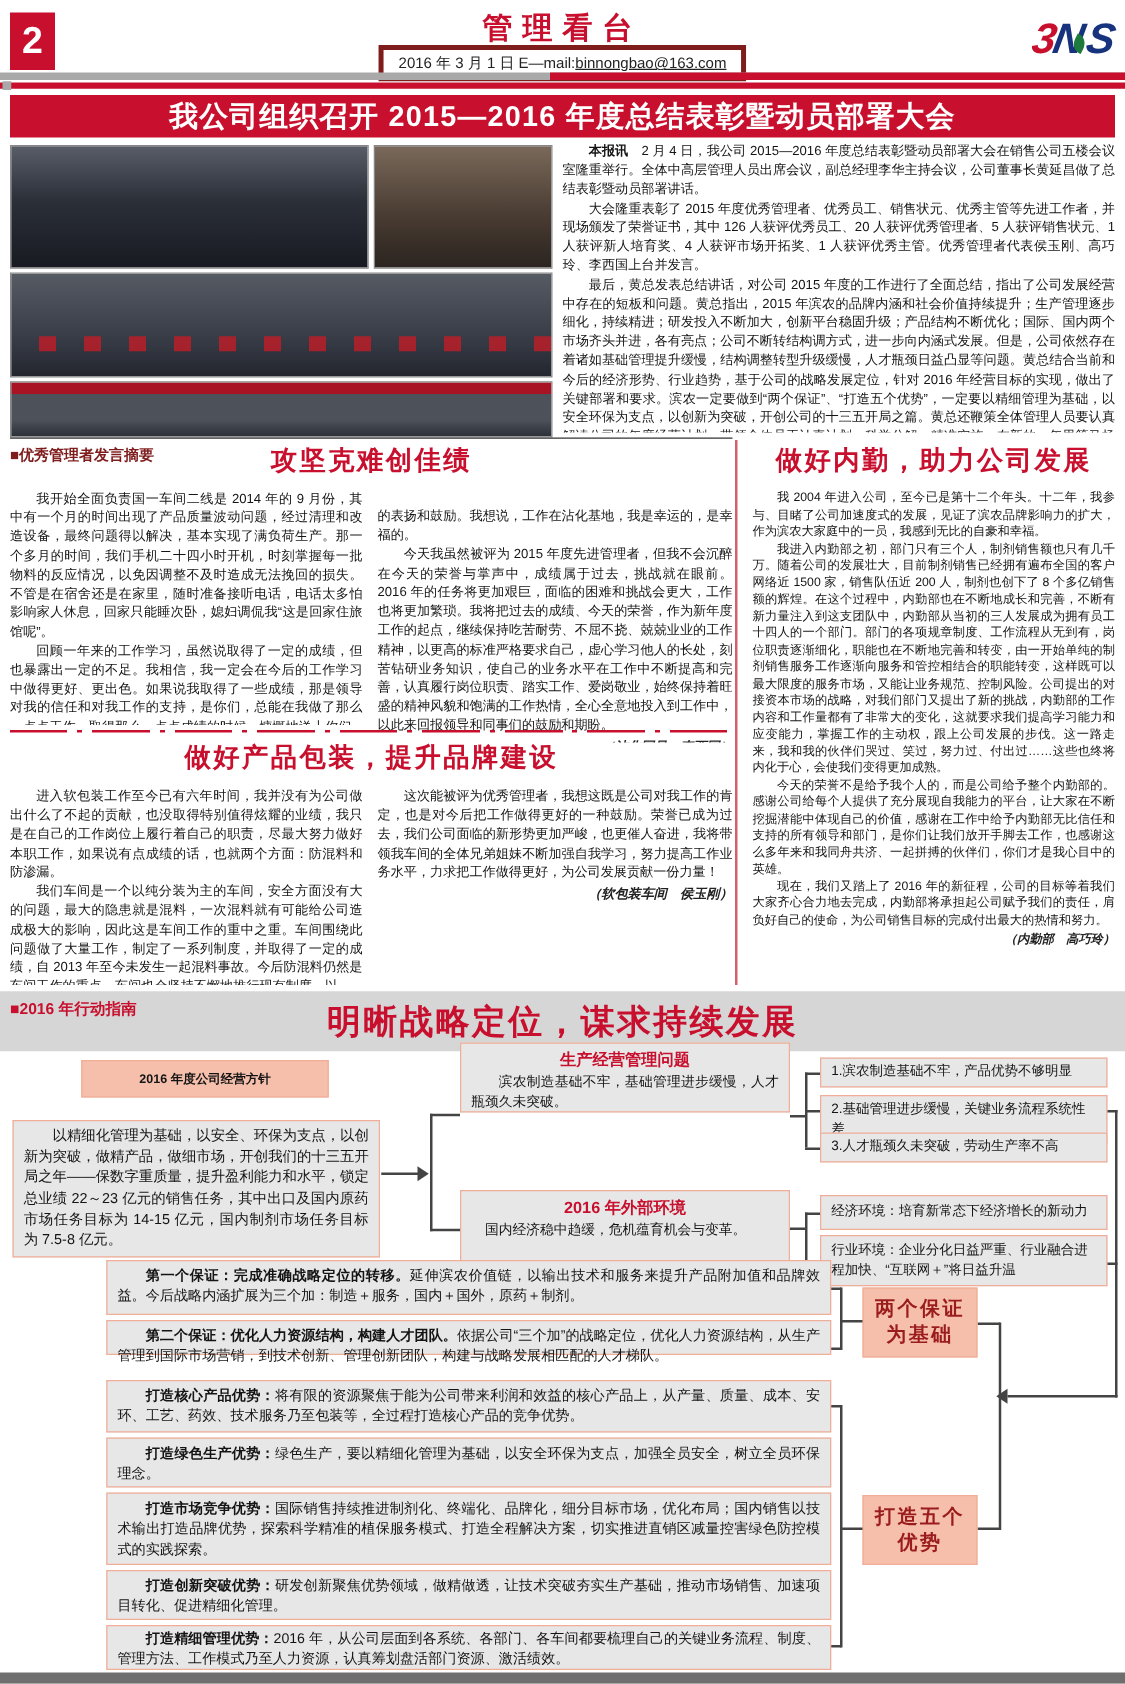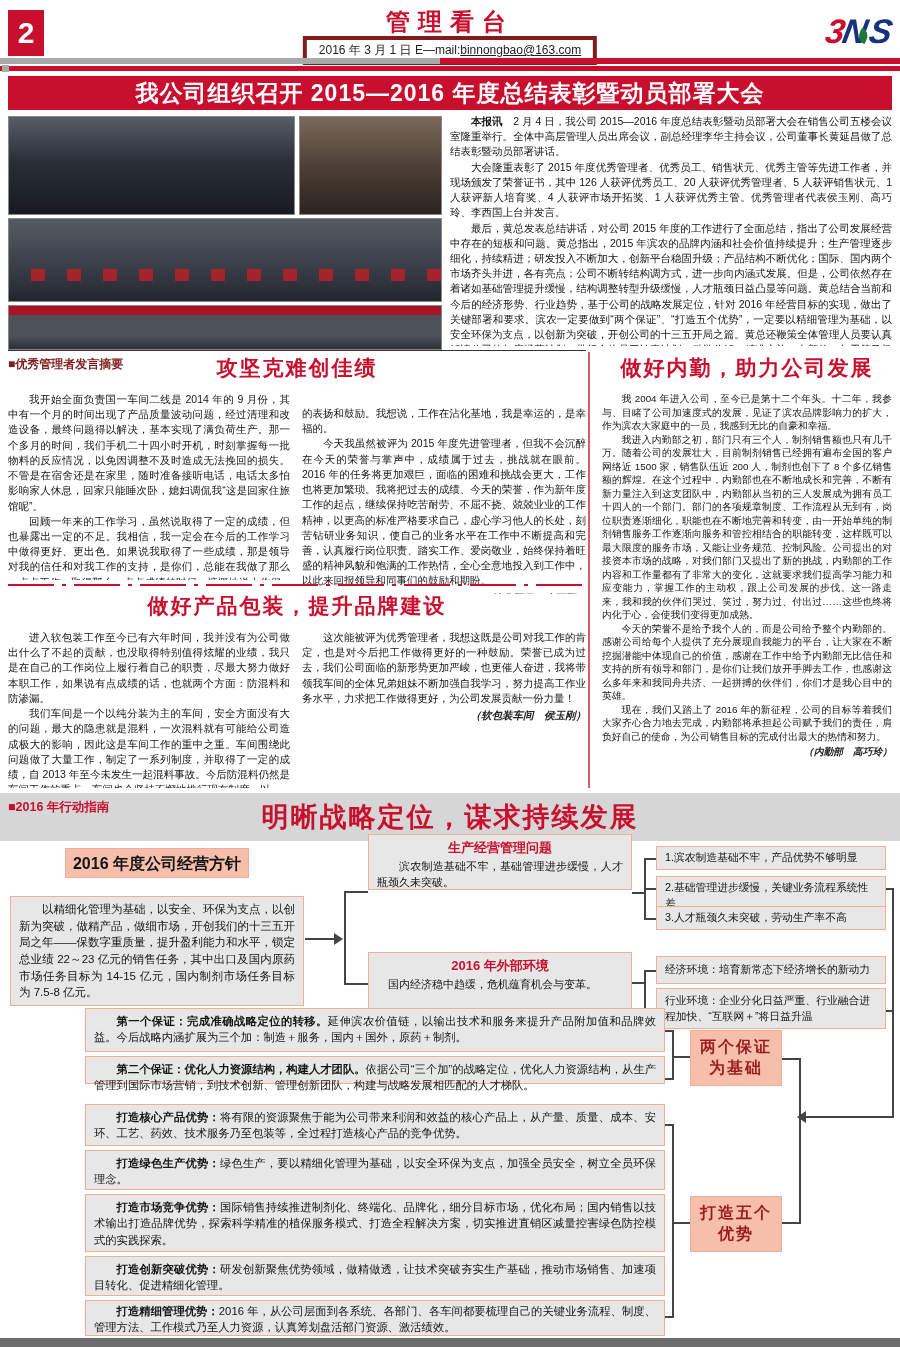--- a/index.html
+++ b/index.html
@@ -143,21 +143,21 @@
       <p>今天的荣誉不是给予我个人的，而是公司给予整个内勤部的。感谢公司给每个人提供了充分展现自我能力的平台，让大家在不断挖掘潜能中体现自己的价值，感谢在工作中给予内勤部无比信任和支持的所有领导和部门，是你们让我们放开手脚去工作，也感谢这么多年来和我同舟共济、一起拼搏的伙伴们，你们才是我心目中的英雄。</p>
       <p>现在，我们又踏上了 2016 年的新征程，公司的目标等着我们大家齐心合力地去完成，内勤部将承担起公司赋予我们的责任，肩负好自己的使命，为公司销售目标的完成付出最大的热情和努力。</p>
       <div class="sp-byline byline">（内勤部　高巧玲）</div>
     </div>
   </div>
 
   <div class="ag-band"></div>
   <div class="ag-label">■2016 年行动指南</div>
   <div class="ag-title">明晰战略定位，谋求持续发展</div>
 
-  <div class="fc-head" style="left:65px;top:848px;width:184px;height:30px;line-height:30px;font-size:16px;">2016 年度公司经营方针</div>
+  <div class="fc-head" style="left:65px;top:848px;width:198px;height:30px;line-height:30px;font-size:10px;">2016 年度公司经营方针</div>
   <div class="fc-box" style="left:10px;top:896px;width:294px;font-size:11.5px;">
     <p>以精细化管理为基础，以安全、环保为支点，以创新为突破，做精产品，做细市场，开创我们的十三五开局之年——保数字重质量，提升盈利能力和水平，锁定总业绩 22～23 亿元的销售任务，其中出口及国内原药市场任务目标为 14-15 亿元，国内制剂市场任务目标为 7.5-8 亿元。</p>
   </div>
 
   <div class="ln" style="left:305px;top:938px;width:30px;height:2px;"></div>
   <div class="arr-r" style="left:334px;top:933px;"></div>
   <div class="ln" style="left:344px;top:891px;width:2px;height:94px;"></div>
   <div class="ln" style="left:344px;top:891px;width:24px;height:2px;"></div>
   <div class="ln" style="left:344px;top:983px;width:24px;height:2px;"></div>
 

